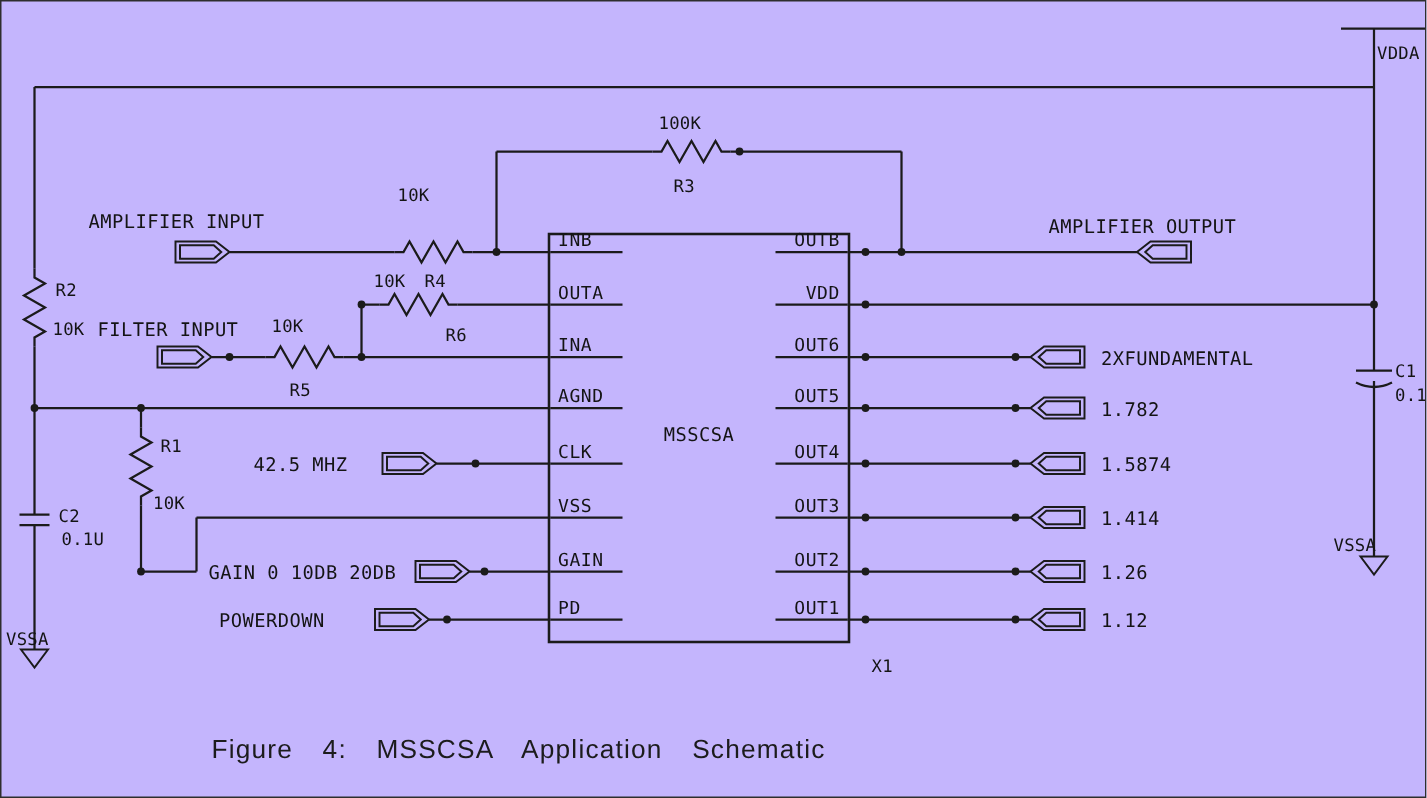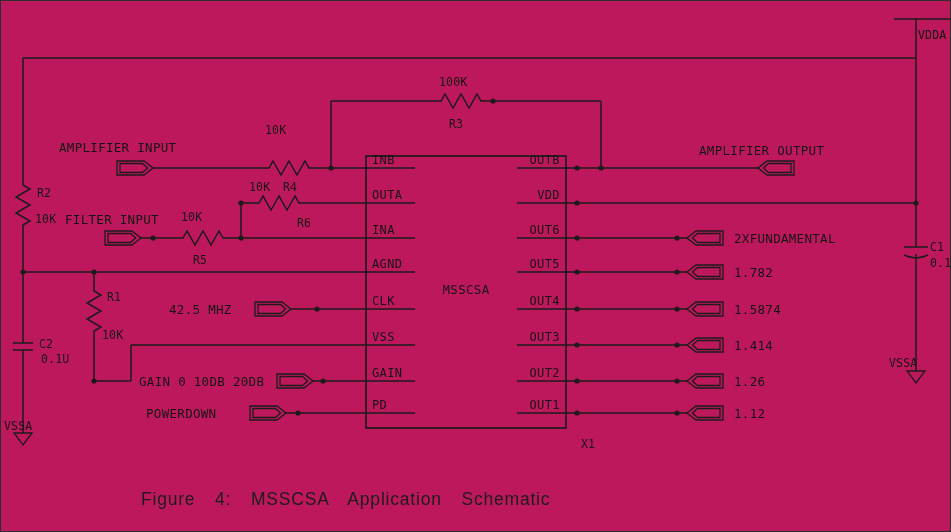--- a/index.html
+++ b/index.html
@@ -1,20 +1,20 @@
 <!DOCTYPE html>
 <html><head>
 <meta charset="utf-8">
 <style>
   html,body{margin:0;padding:0;background:#e8e8e8;}
   .canvas{
     position:relative;
     width:949px;height:530px;
     border:1px solid #2e2e2e;
-    background:#be185d;
+    background:#c4b5fd;
     overflow:hidden;
     font-family:"DejaVu Sans Mono", monospace;
   }
   svg{position:absolute;left:0;top:0;}
   svg path, svg polygon, svg rect, svg line{stroke:#1b1b1b;fill:none;}
   .wire{stroke-width:1.5px;}
   .thin{stroke-width:1.3px;}
   .icbox{stroke-width:1.7px;}
   .dot{fill:#1b1b1b;stroke:none;}
   text{fill:#141414;font-family:"DejaVu Sans Mono", monospace;}

